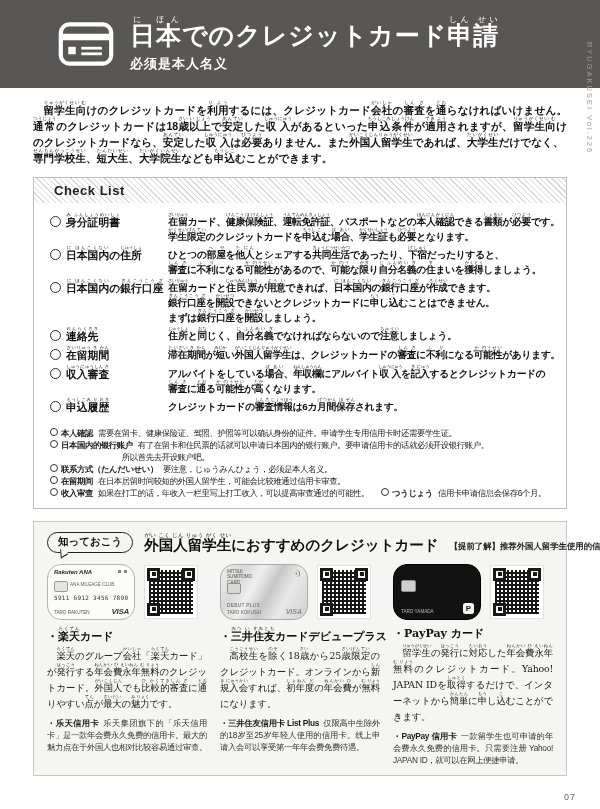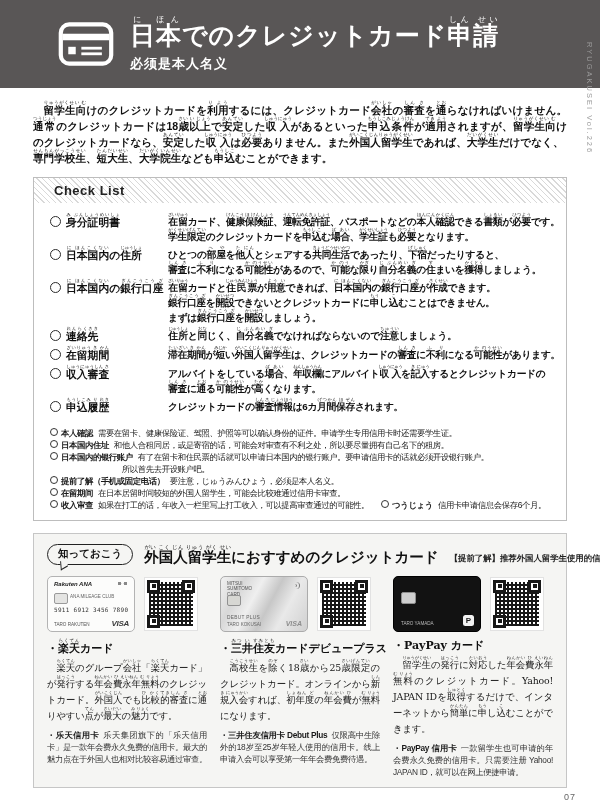--- a/index.html
+++ b/index.html
@@ -49,21 +49,21 @@
   .bubble::after{content:"";position:absolute;left:12px;bottom:-4.5px;width:7px;height:7px;background:#f5f5f3;
     border-left:1.3px solid #222;border-bottom:1.3px solid #222;transform:rotate(-30deg) skewX(-25deg);}
   .rec-title{margin:0;font-size:14.5px;font-weight:700;color:#101010;line-height:1.1;white-space:nowrap;}
   .rec-title rt{font-size:5.5px;font-weight:500;}
   .rec-sub{font-size:8.4px;font-weight:700;color:#222;padding-bottom:2px;white-space:nowrap;}
 
   .rec-cols{display:flex;gap:13px;}
   .rec-col{flex:1;min-width:0;}
   .media{display:flex;align-items:center;gap:9px;height:58px;margin-bottom:5px;}
 
-  .cardface{width:88px;height:56px;border-radius:5px;position:relative;overflow:hidden;flex-shrink:0;box-sizing:border-box;}
+  .cardface{width:88px;height:56px;border-radius:14px;position:relative;overflow:hidden;flex-shrink:0;box-sizing:border-box;}
   .cardface span{position:absolute;display:block;}
   .face-rakuten{background:#fcfcfb;border:1px solid #b3b3b3;}
   .rk-brand{top:4px;left:6px;font-size:6px;font-weight:700;color:#222;font-style:italic;}
   .rk-dots{top:4px;right:6px;width:11px;height:5px;
     background:radial-gradient(circle at 25% 50%,#888 1.6px,transparent 1.8px),radial-gradient(circle at 75% 50%,#888 1.6px,transparent 1.8px);}
   .chip{left:6px;top:16px;width:12px;height:9px;background:#e4e4e2;border:1px solid #9a9a9a;border-radius:2px;}
   .rk-club{top:17px;left:22px;font-size:4.6px;color:#666;letter-spacing:0;}
   .rk-num{top:29px;left:6px;font-size:6px;color:#333;font-family:"DejaVu Sans Mono",monospace;letter-spacing:0.3px;}
   .rk-holder{bottom:4px;left:6px;font-size:4.6px;color:#555;}
   .rk-visa{bottom:3px;right:5px;font-size:8px;font-weight:700;font-style:italic;color:#3c3c3c;letter-spacing:-0.3px;}
@@ -158,23 +158,22 @@
         <div class="check-desc">アルバイトをしている<ruby>場合<rt>ば あい</rt></ruby>、<ruby>年収欄<rt>ねんしゅうらん</rt></ruby>にアルバイト<ruby>収入<rt>しゅうにゅう</rt></ruby>を<ruby>記入<rt>き にゅう</rt></ruby>するとクレジットカードの<br><ruby>審査<rt>しん さ</rt></ruby>に<ruby>通<rt>とお</rt></ruby>る<ruby>可能性<rt>か のうせい</rt></ruby>が<ruby>高<rt>たか</rt></ruby>くなります。</div>
       </div>
       <div class="check-item">
         <div class="check-label"><span class="circle"></span><span><ruby>申込履歴<rt>もうしこみ り れき</rt></ruby></span></div>
         <div class="check-desc">クレジットカードの<ruby>審査情報<rt>しん さ じょうほう</rt></ruby>は6カ<ruby>月間保存<rt>げつかん ほ ぞん</rt></ruby>されます。</div>
       </div>
     </div>
 
     <div class="check-notes">
       <p class="note"><span class="circ"></span><b>本人確認</b><span>需要在留卡、健康保险证、驾照、护照等可以确认身份的证件。申请学生专用信用卡时还需要学生证。</span></p>
-      <p class="note"><span class="circ"></span><b>日本国内住址</b><span>和他人合租同居，或是寄宿的话，可能会对审查有不利之处，所以要尽量拥有自己名下的租房。</span></p>
       <p class="note"><span class="circ"></span><b>日本国内的银行账户</b><span>有了在留卡和住民票的话就可以申请日本国内的银行账户。要申请信用卡的话就必须开设银行账户。<br>　　　　　　　　　所以首先去开设账户吧。</span></p>
-      <p class="note"><span class="circ"></span><b>提前了解（手机或固定电话）</b><span>要注意，じゅうみんひょう，必须是本人名义。</span></p>
+      <p class="note"><span class="circ"></span><b>联系方式（たんだいせい）</b><span>要注意，じゅうみんひょう，必须是本人名义。</span></p>
       <p class="note"><span class="circ"></span><b>在留期间</b><span>在日本居留时间较短的外国人留学生，可能会比较难通过信用卡审查。</span></p>
       <p class="note"><span class="circ"></span><b>收入审查</b><span>如果在打工的话，年收入一栏里写上打工收入，可以提高审查通过的可能性。</span><span class="second"><span class="circ"></span><b>つうじょう</b><span>信用卡申请信息会保存6个月。</span></span></p>
     </div>
   </section>
 
   <section class="rec-box">
     <div class="rec-head">
       <span class="bubble">知っておこう</span>
       <h2 class="rec-title"><ruby>外国人留学生<rt>がい こく じん りゅう がく せい</rt></ruby>におすすめのクレジットカード</h2>
       <span class="rec-sub">【提前了解】推荐外国人留学生使用的信用卡</span>
@@ -215,21 +214,21 @@
             <span class="sm-visa">VISA</span>
           </div>
           <div class="qr">
               <i class="f tl"></i>
               <i class="f tr"></i>
               <i class="f bl"></i>
             </div>
         </div>
         <div class="rec-name">・<ruby>三井住友<rt>みつ い すみとも</rt></ruby>カードデビュープラス</div>
         <p class="rec-jp"><ruby>高校生<rt>こうこうせい</rt></ruby>を<ruby>除<rt>のぞ</rt></ruby>く18<ruby>歳<rt>さい</rt></ruby>から25<ruby>歳限定<rt>さいげんてい</rt></ruby>のクレジットカード。オンラインから<ruby>新規入会<rt>しん き にゅうかい</rt></ruby>すれば、<ruby>初年度<rt>しょねん ど</rt></ruby>の<ruby>年会費<rt>ねんかい ひ</rt></ruby>が<ruby>無料<rt>む りょう</rt></ruby>になります。</p>
-        <p class="rec-cn"><b>・三井住友信用卡 Debut Plus</b><span>仅限高中生除外的18岁至25岁年轻人使用的信用卡。线上申请入会可以享受第一年年会费免费待遇。</span></p>
+        <p class="rec-cn"><b>・三井住友信用卡 List Plus</b><span>仅限高中生除外的18岁至25岁年轻人使用的信用卡。线上申请入会可以享受第一年年会费免费待遇。</span></p>
       </div>
 
       <div class="rec-col">
         <div class="media">
           <div class="cardface face-paypay">
             <span class="pp-chip"></span>
             <span class="pp-holder">TARO YAMADA</span>
             <span class="pp-logo">P</span>
           </div>
           <div class="qr">

